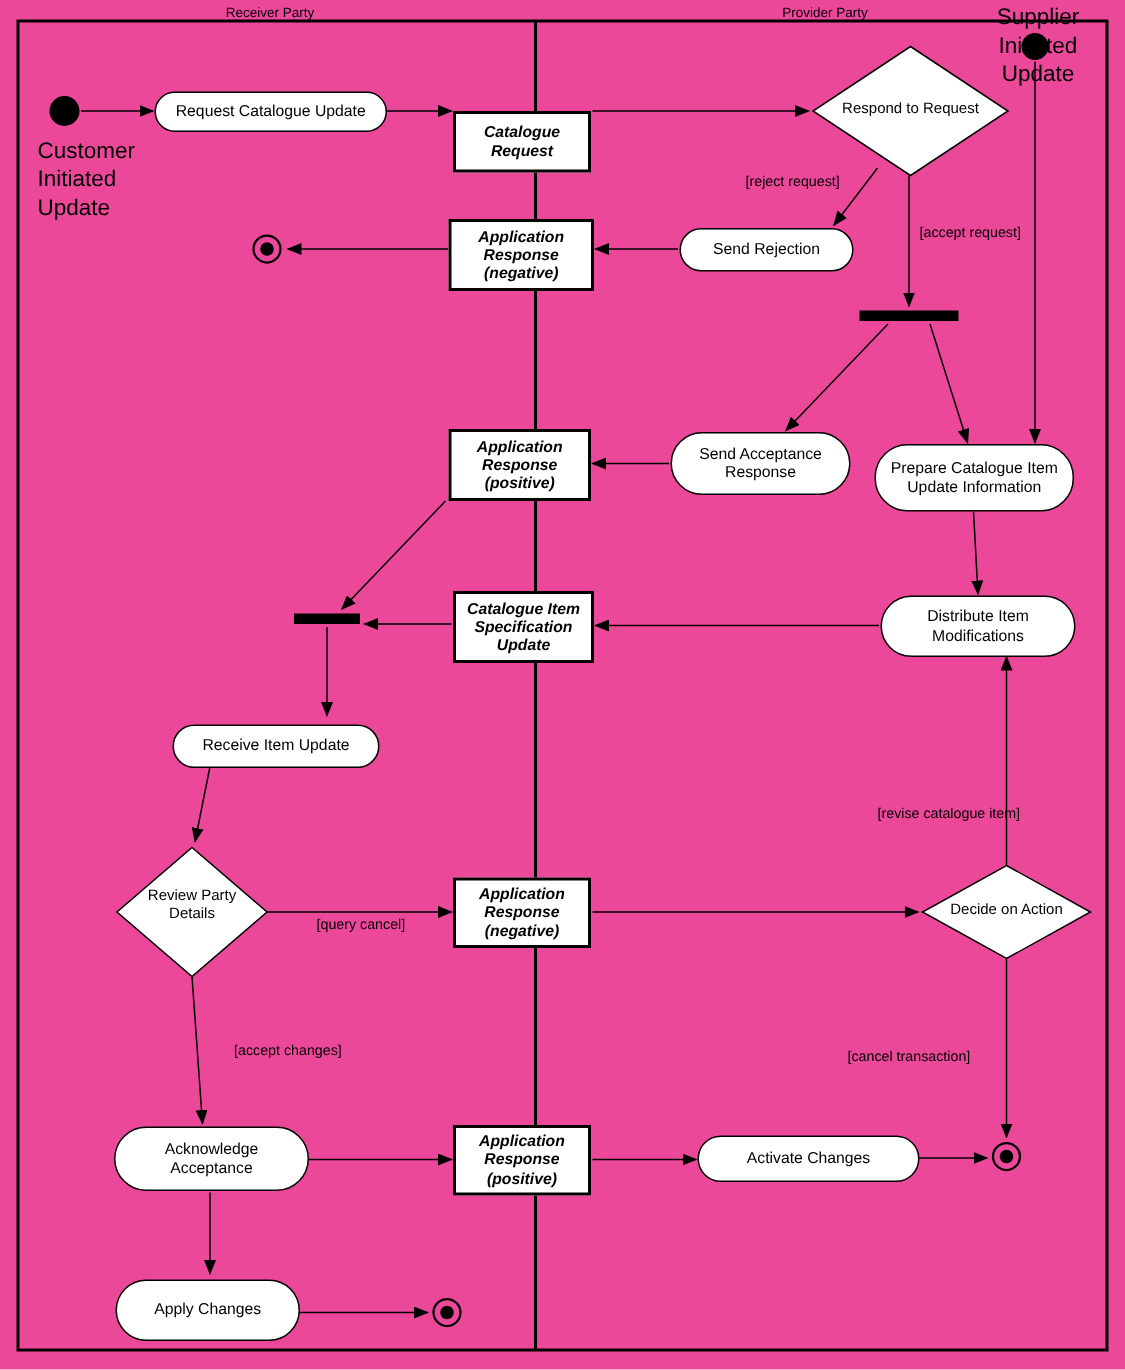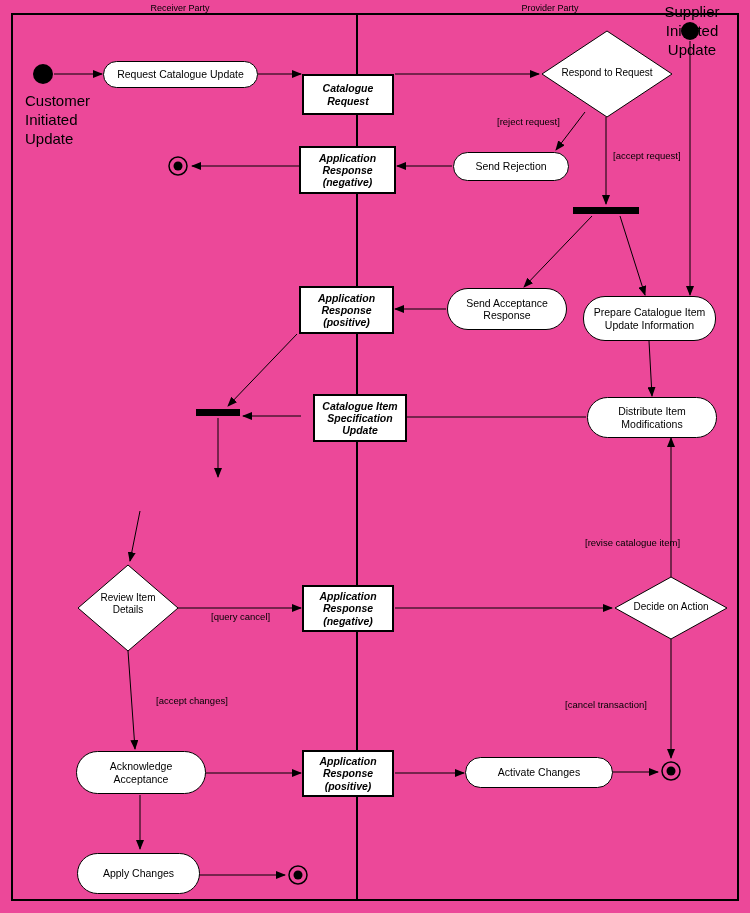--- a/index.html
+++ b/index.html
@@ -194,22 +194,25 @@
   <div class="node action" style="left:583px; top:296px; width:133px; height:45px;">
     <span class="lbl">Prepare Catalogue Item
 Update Information</span>
   </div>
 
   <div class="node action" style="left:587px; top:397px; width:130px; height:41px;">
     <span class="lbl">Distribute Item
 Modifications</span>
   </div>
 
-
-  <div class="decision-label" style="left:88px; top:592px; width:80px;">Review Item
+  <div class="node action" style="left:115px; top:483px; width:138px; height:29px;">
+    <span class="lbl">Receive Item Update</span>
+  </div>
+
+  <div class="decision-label" style="left:88px; top:592px; width:80px;">Review Party
 Details</div>
 
   <div class="decision-label" style="left:621px; top:601px; width:100px;">Decide on Action</div>
 
   <div class="node action" style="left:76px; top:751px; width:130px; height:43px;">
     <span class="lbl">Acknowledge
 Acceptance</span>
   </div>
 
   <div class="node action" style="left:77px; top:853px; width:123px; height:41px;">
@@ -230,21 +233,21 @@
 Response
 (negative)</span>
   </div>
 
   <div class="node signal" style="left:299px; top:286px; width:95px; height:48px;">
     <span class="lbl">Application
 Response
 (positive)</span>
   </div>
 
-  <div class="node signal" style="left:313px; top:394px; width:94px; height:48px;">
+  <div class="node signal" style="left:302px; top:394px; width:94px; height:48px;">
     <span class="lbl">Catalogue Item
 Specification
 Update</span>
   </div>
 
   <div class="node signal" style="left:302px; top:585px; width:92px; height:47px;">
     <span class="lbl">Application
 Response
 (negative)</span>
   </div>

